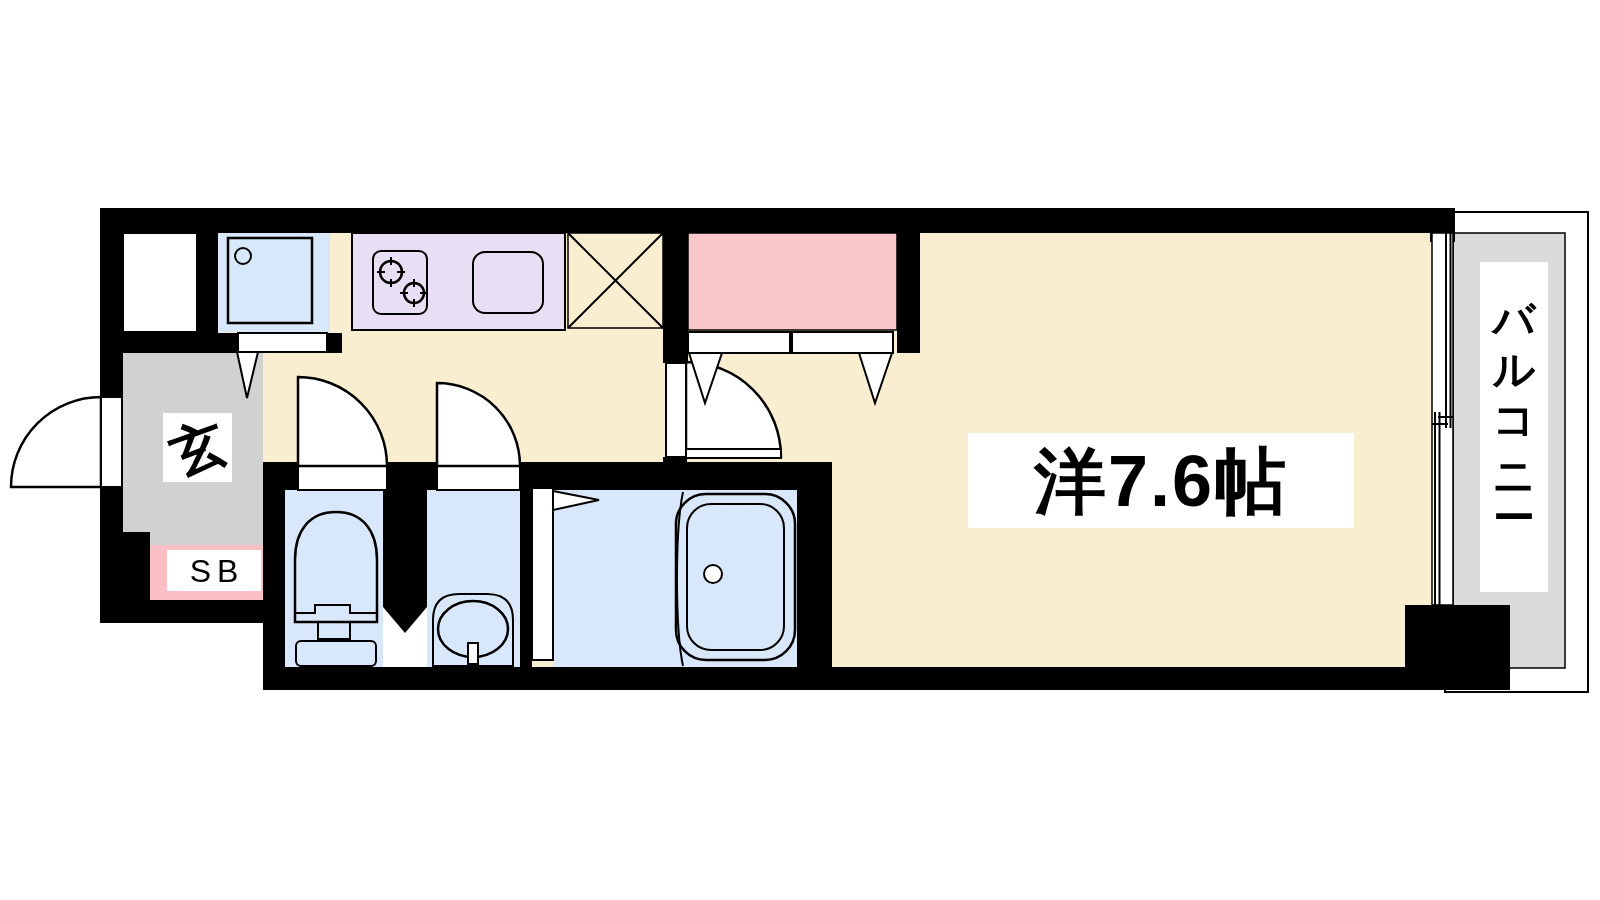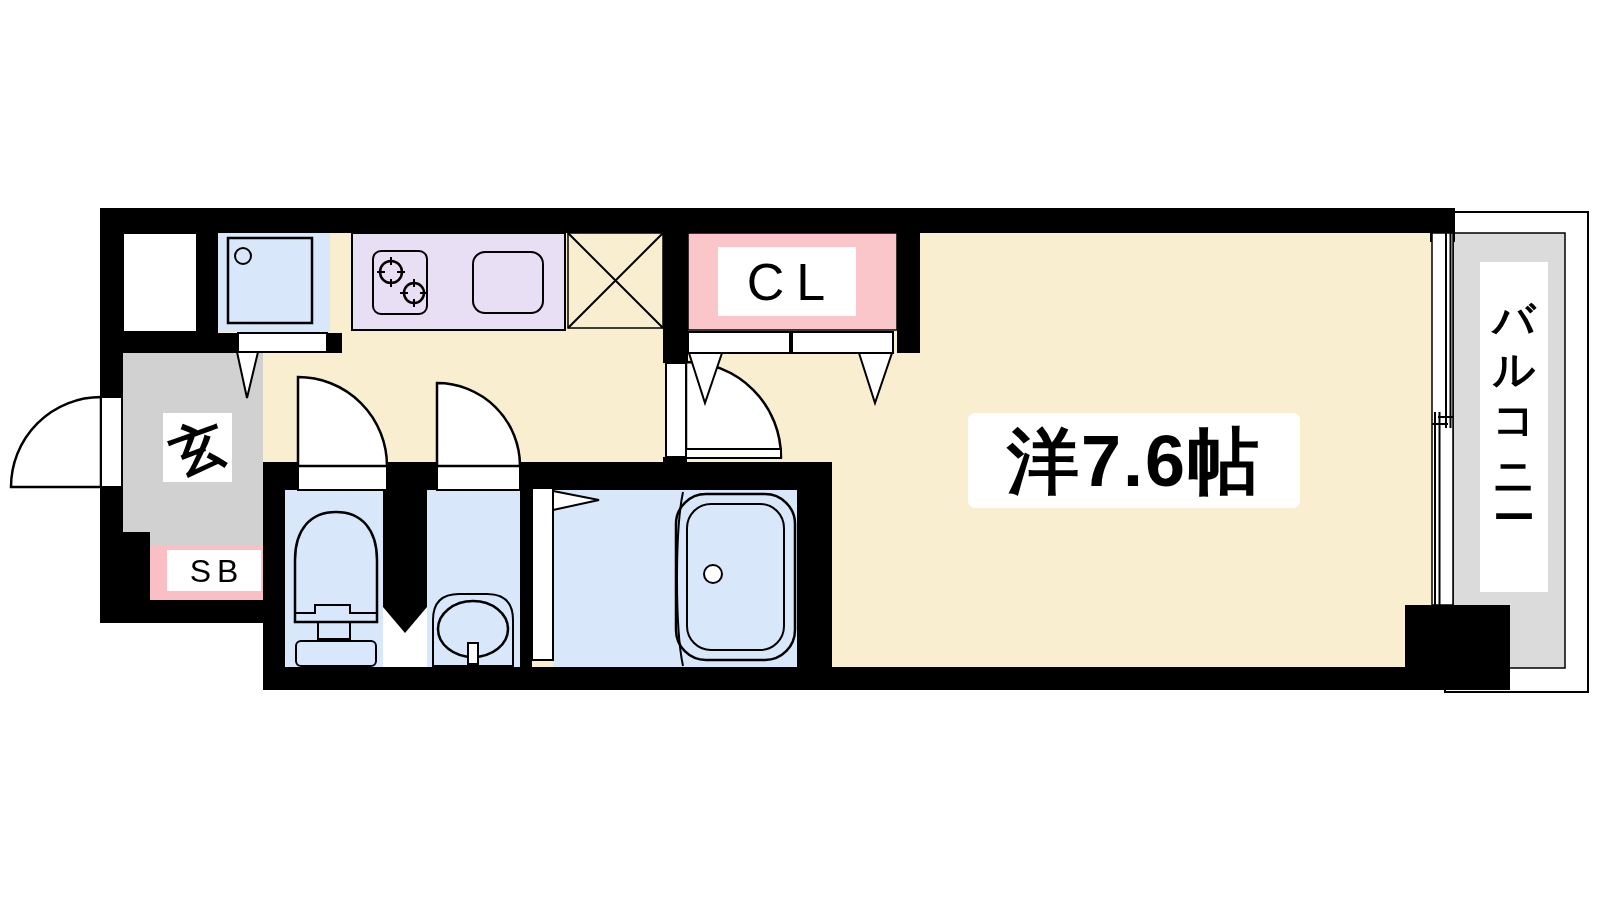--- a/index.html
+++ b/index.html
@@ -11,21 +11,21 @@
   .opening{fill:#ffffff;stroke:#000000;stroke-width:2;}
   .doorpie{fill:#ffffff;stroke:#000000;stroke-width:2.5;}
   .fix{fill:none;stroke:#000000;stroke-width:2.5;}
   .fixthin{fill:none;stroke:#000000;stroke-width:2;}
   
   .label-box{position:absolute;background:#ffffff;color:#000;display:flex;align-items:center;justify-content:center;line-height:1;}
   .lb-entrance{left:163px;top:413px;width:69px;height:69px;font-size:54px;font-weight:bold;}
   .lb-entrance span{display:block;transform:rotate(-20deg);}
   .lb-sb{left:167px;top:550px;width:94px;height:41px;font-size:32px;font-weight:500;letter-spacing:6px;padding-left:6px;box-sizing:border-box;}
   .lb-cl{left:718px;top:247px;width:138px;height:69px;font-size:52px;font-weight:500;letter-spacing:12px;padding-left:10px;box-sizing:border-box;}
-  .lb-room{left:968px;top:413px;width:332px;height:95px;font-size:72px;font-weight:bold;letter-spacing:2px;white-space:nowrap;border-radius:7px;}
+  .lb-room{left:968px;top:433px;width:386px;height:95px;font-size:72px;font-weight:bold;letter-spacing:2px;white-space:nowrap;}
   .lb-balcony{left:1480px;top:262px;width:68px;height:330px;font-size:42px;font-weight:bold;
     writing-mode:vertical-rl;text-orientation:mixed;letter-spacing:8px;justify-content:flex-start;
     align-items:center;padding-top:10px;box-sizing:border-box;}
 </style>
 </head>
 <body>
 
 <div id="stage">
   <svg id="plan-svg" width="1600" height="900" viewBox="0 0 1600 900">
 
@@ -133,16 +133,15 @@
       <path class="fixthin" d="M1446,233 V428 M1450.5,233 V428"></path>
       <path class="fixthin" d="M1435,412 V605 M1439.5,412 V605"></path>
       <path class="fixthin" d="M1432,424 H1448 M1438,417 H1453"></path>
     </g>
   </svg>
 
   <div class="label-box lb-entrance">
     <span>玄</span>
   </div>
   <div class="label-box lb-sb">SB</div>
-  <div class="label-box lb-cl">CL</div>
   <div class="label-box lb-room">洋7.6帖</div>
   <div class="label-box lb-balcony">バルコニー</div>
 </div>
 
 </body></html>

